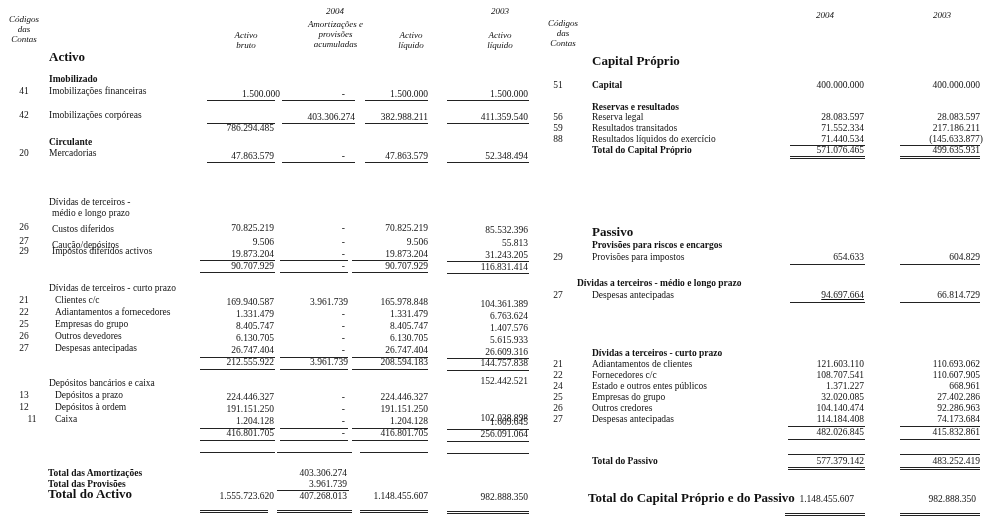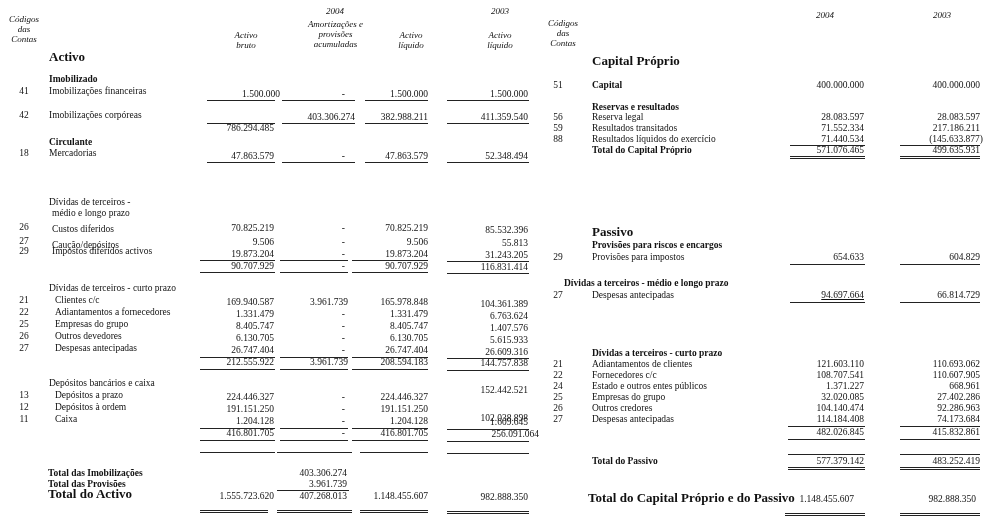--- a/index.html
+++ b/index.html
@@ -71,21 +71,21 @@
     <div class="abs num" style="left:350px;top:112px;width:78px;">382.988.211</div>
     <div class="abs num" style="left:430px;top:112px;width:98px;">411.359.540</div>
   </div>
   <div class="rule" style="left:207px;top:123px;width:68px;"></div>
   <div class="rule" style="left:282px;top:123px;width:73px;"></div>
   <div class="rule" style="left:365px;top:123px;width:63px;"></div>
   <div class="rule" style="left:447px;top:123px;width:82px;"></div>
 
   <div class="abs b" style="left:49px;top:137px;">Circulante</div>
   <div>
-    <div class="abs code" style="left:12px;top:148px;">18</div>
+    <div class="abs code" style="left:12px;top:148px;">20</div>
     <div class="abs" style="left:49px;top:148px;">Mercadorias</div>
     <div class="abs num" style="left:200px;top:151px;width:74px;">47.863.579</div>
     <div class="abs num" style="left:280px;top:151px;width:65px;">-</div>
     <div class="abs num" style="left:350px;top:151px;width:78px;">47.863.579</div>
     <div class="abs num" style="left:430px;top:151px;width:98px;">52.348.494</div>
   </div>
   <div class="rule" style="left:207px;top:162px;width:68px;"></div>
   <div class="rule" style="left:282px;top:162px;width:73px;"></div>
   <div class="rule" style="left:365px;top:162px;width:63px;"></div>
   <div class="rule" style="left:447px;top:162px;width:82px;"></div>
@@ -190,59 +190,59 @@
   <div class="rule" style="left:352px;top:369px;width:76px;"></div>
   <div class="rule" style="left:447px;top:370px;width:82px;"></div>
 
   <div class="abs" style="left:49px;top:378px;">Depósitos bancários e caixa</div>
   <div>
     <div class="abs code" style="left:12px;top:390px;">13</div>
     <div class="abs" style="left:55px;top:390px;">Depósitos a prazo</div>
     <div class="abs num" style="left:200px;top:392px;width:74px;">224.446.327</div>
     <div class="abs num" style="left:280px;top:392px;width:65px;">-</div>
     <div class="abs num" style="left:350px;top:392px;width:78px;">224.446.327</div>
-    <div class="abs num" style="left:430px;top:385px;width:98px;">152.442.521</div>
+    <div class="abs num" style="left:430px;top:376px;width:98px;">152.442.521</div>
   </div>
   <div>
     <div class="abs code" style="left:12px;top:402px;">12</div>
     <div class="abs" style="left:55px;top:402px;">Depósitos à ordem</div>
     <div class="abs num" style="left:200px;top:404px;width:74px;">191.151.250</div>
     <div class="abs num" style="left:280px;top:404px;width:65px;">-</div>
     <div class="abs num" style="left:350px;top:404px;width:78px;">191.151.250</div>
     <div class="abs num" style="left:430px;top:413px;width:98px;">102.038.898</div>
   </div>
   <div>
-    <div class="abs code" style="left:12px;top:414px;text-align:center;">11</div>
+    <div class="abs code" style="left:20px;top:414px;text-align:center;">11</div>
     <div class="abs" style="left:55px;top:414px;">Caixa</div>
     <div class="abs num" style="left:200px;top:416px;width:74px;">1.204.128</div>
     <div class="abs num" style="left:280px;top:416px;width:65px;">-</div>
     <div class="abs num" style="left:350px;top:416px;width:78px;">1.204.128</div>
     <div class="abs num" style="left:430px;top:417px;width:98px;">1.609.645</div>
   </div>
   <div class="rule" style="left:200px;top:428px;width:75px;"></div>
   <div class="rule" style="left:280px;top:428px;width:68px;"></div>
   <div class="rule" style="left:352px;top:428px;width:76px;"></div>
   <div class="rule" style="left:447px;top:429px;width:82px;"></div>
   <div>
     <div class="abs num" style="left:200px;top:428px;width:74px;">416.801.705</div>
     <div class="abs num" style="left:280px;top:428px;width:65px;">-</div>
     <div class="abs num" style="left:350px;top:428px;width:78px;">416.801.705</div>
-    <div class="abs num" style="left:441px;top:429px;width:98px;">256.091.064</div>
+    <div class="abs num" style="left:430px;top:429px;width:98px;">256.091.064</div>
   </div>
   <div class="rule" style="left:200px;top:440px;width:75px;"></div>
   <div class="rule" style="left:280px;top:440px;width:68px;"></div>
   <div class="rule" style="left:352px;top:440px;width:76px;"></div>
   <div class="rule" style="left:447px;top:441px;width:82px;"></div>
 
   <div class="rule" style="left:200px;top:452px;width:75px;"></div>
   <div class="rule" style="left:277px;top:452px;width:75px;"></div>
   <div class="rule" style="left:360px;top:452px;width:68px;"></div>
   <div class="rule" style="left:447px;top:453px;width:82px;"></div>
 
-  <div class="abs b" style="left:48px;top:468px;">Total das Imobilizações</div>
+  <div class="abs b" style="left:48px;top:468px;">Total das Amortizações</div>
   <div class="abs num" style="left:280px;top:468px;width:67px;">403.306.274</div>
   <div class="abs b" style="left:48px;top:479px;">Total das Provisões</div>
   <div class="abs num" style="left:280px;top:479px;width:67px;">3.961.739</div>
   <div class="rule" style="left:277px;top:490px;width:72px;"></div>
 
   <div>
     <div class="abs sec" style="left:48px;top:488px;">Total do Activo</div>
     <div class="abs num" style="left:200px;top:491px;width:74px;">1.555.723.620</div>
     <div class="abs num" style="left:280px;top:491px;width:67px;">407.268.013</div>
     <div class="abs num" style="left:350px;top:491px;width:78px;">1.148.455.607</div>
@@ -306,21 +306,21 @@
   <div class="abs b" style="left:592px;top:240px;">Provisões para riscos e encargos</div>
   <div>
     <div class="abs code" style="left:546px;top:252px;">29</div>
     <div class="abs" style="left:592px;top:252px;">Provisões para impostos</div>
     <div class="abs num" style="left:780px;top:252px;width:84px;">654.633</div>
     <div class="abs num" style="left:900px;top:252px;width:80px;">604.829</div>
   </div>
   <div class="rule" style="left:790px;top:264px;width:75px;"></div>
   <div class="rule" style="left:900px;top:264px;width:80px;"></div>
 
-  <div class="abs b" style="left:564px;top:278px;">Dívidas a terceiros - médio e longo prazo</div>
+  <div class="abs b" style="left:577px;top:278px;">Dívidas a terceiros - médio e longo prazo</div>
   <div>
     <div class="abs code" style="left:546px;top:290px;">27</div>
     <div class="abs" style="left:592px;top:290px;">Despesas antecipadas</div>
     <div class="abs num" style="left:780px;top:290px;width:84px;text-decoration:underline;">94.697.664</div>
     <div class="abs num" style="left:900px;top:290px;width:80px;">66.814.729</div>
   </div>
   <div class="rule" style="left:790px;top:302px;width:75px;"></div>
   <div class="rule" style="left:900px;top:302px;width:80px;"></div>
 
   <div class="abs b" style="left:592px;top:348px;">Dívidas a terceiros - curto prazo</div>

